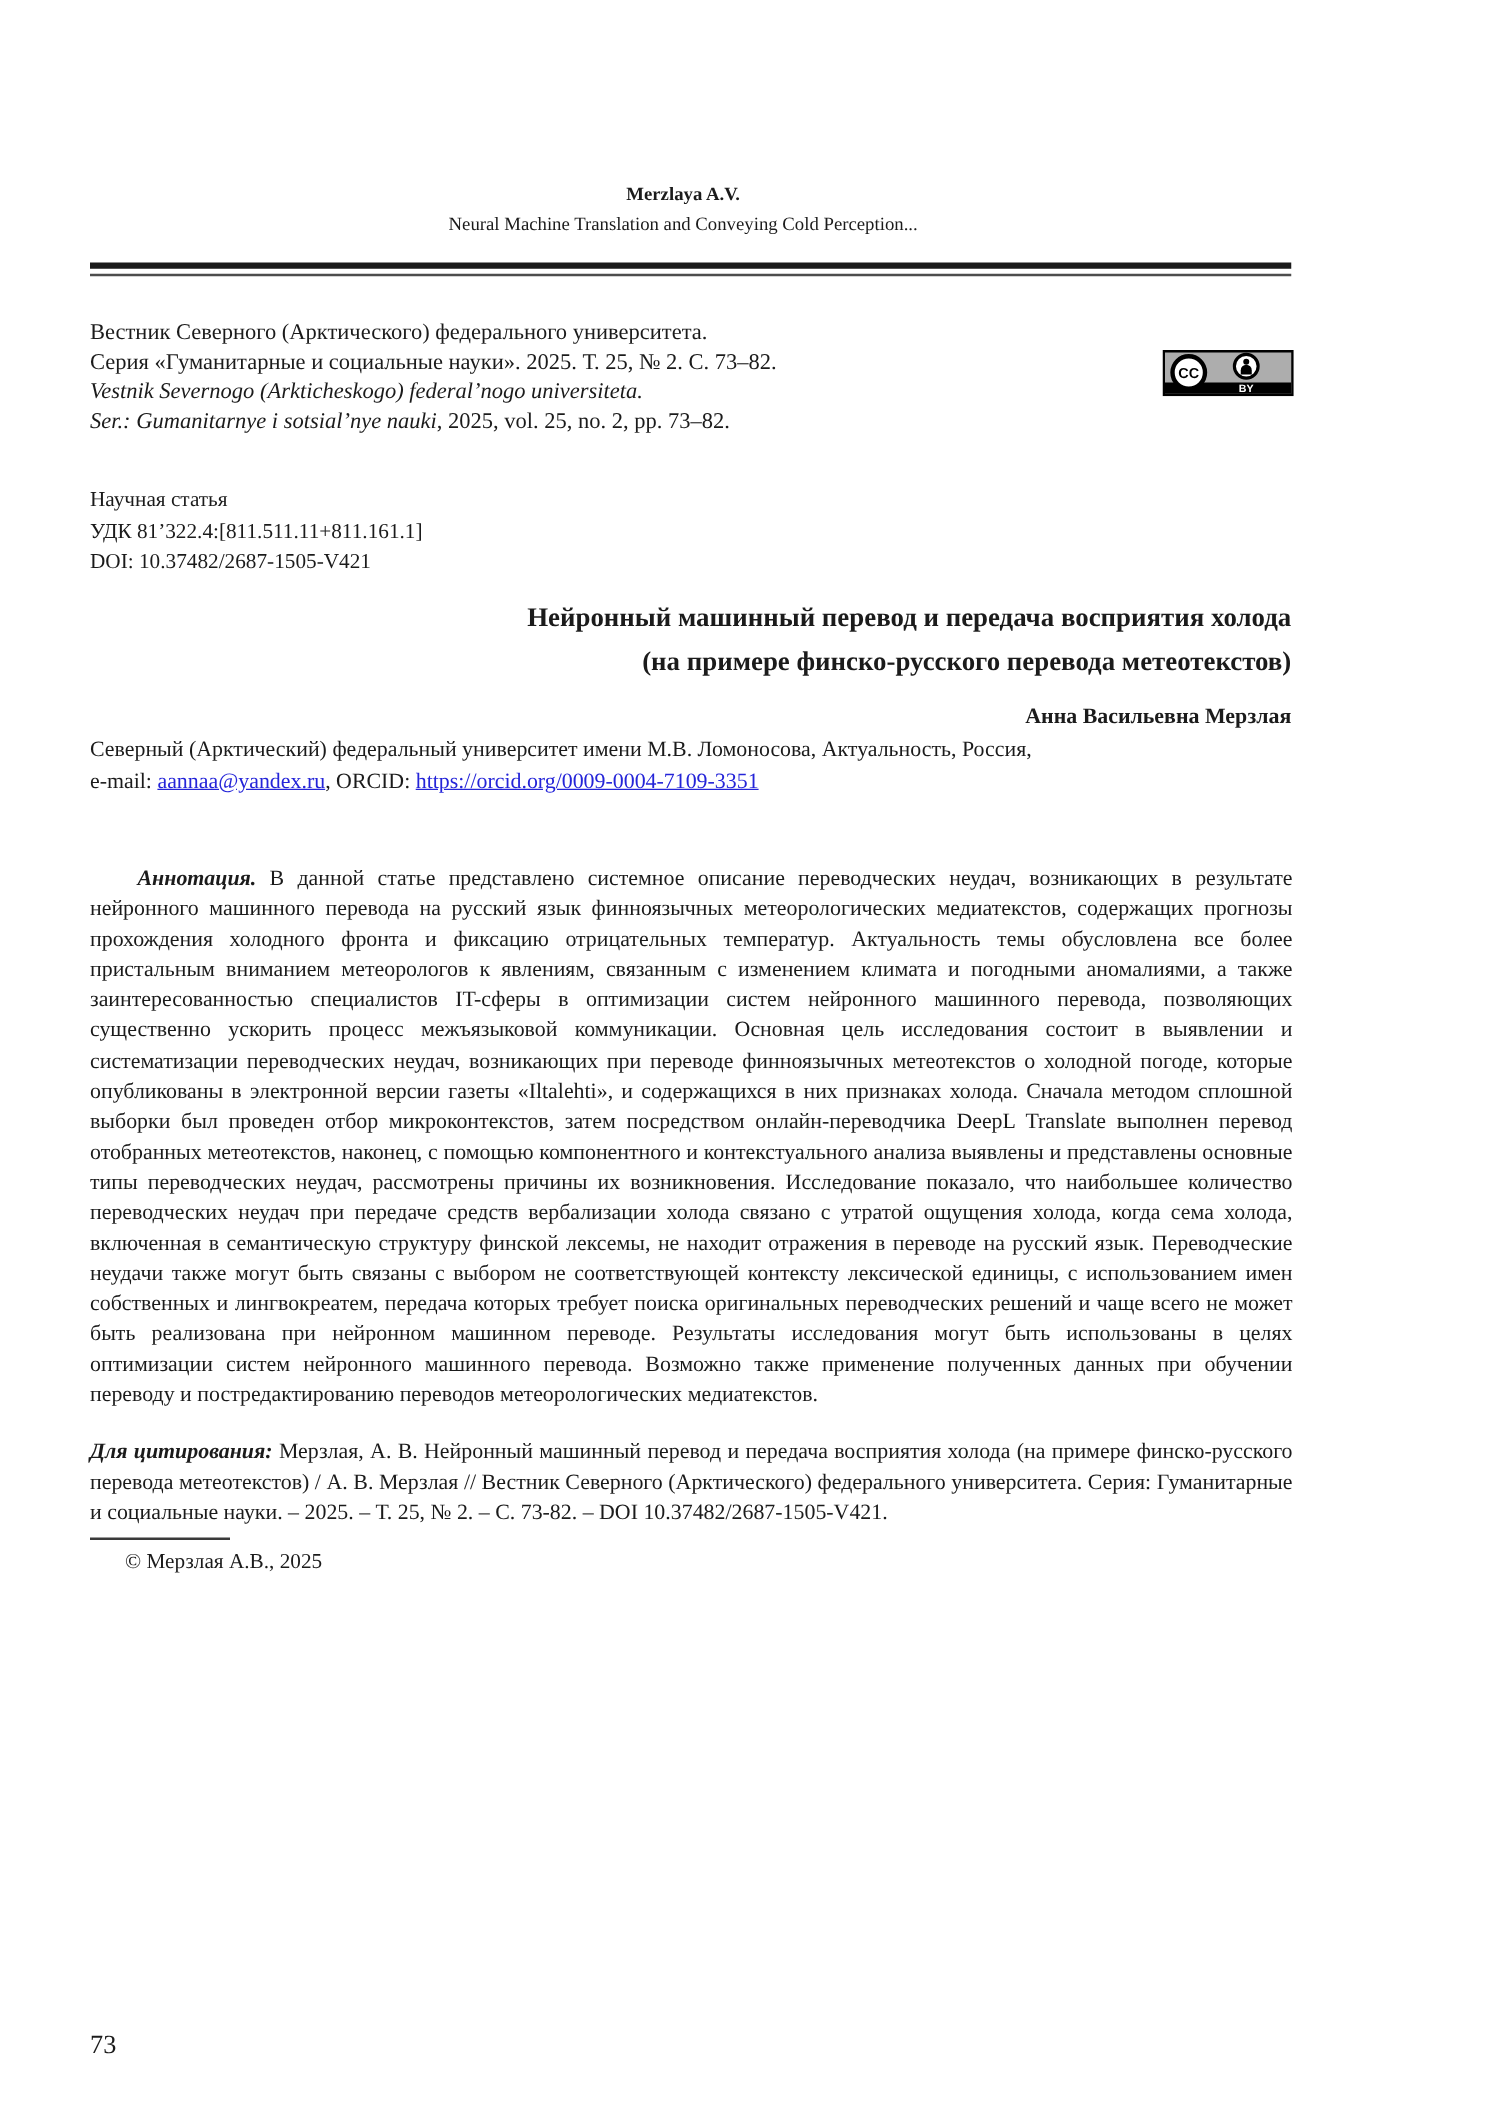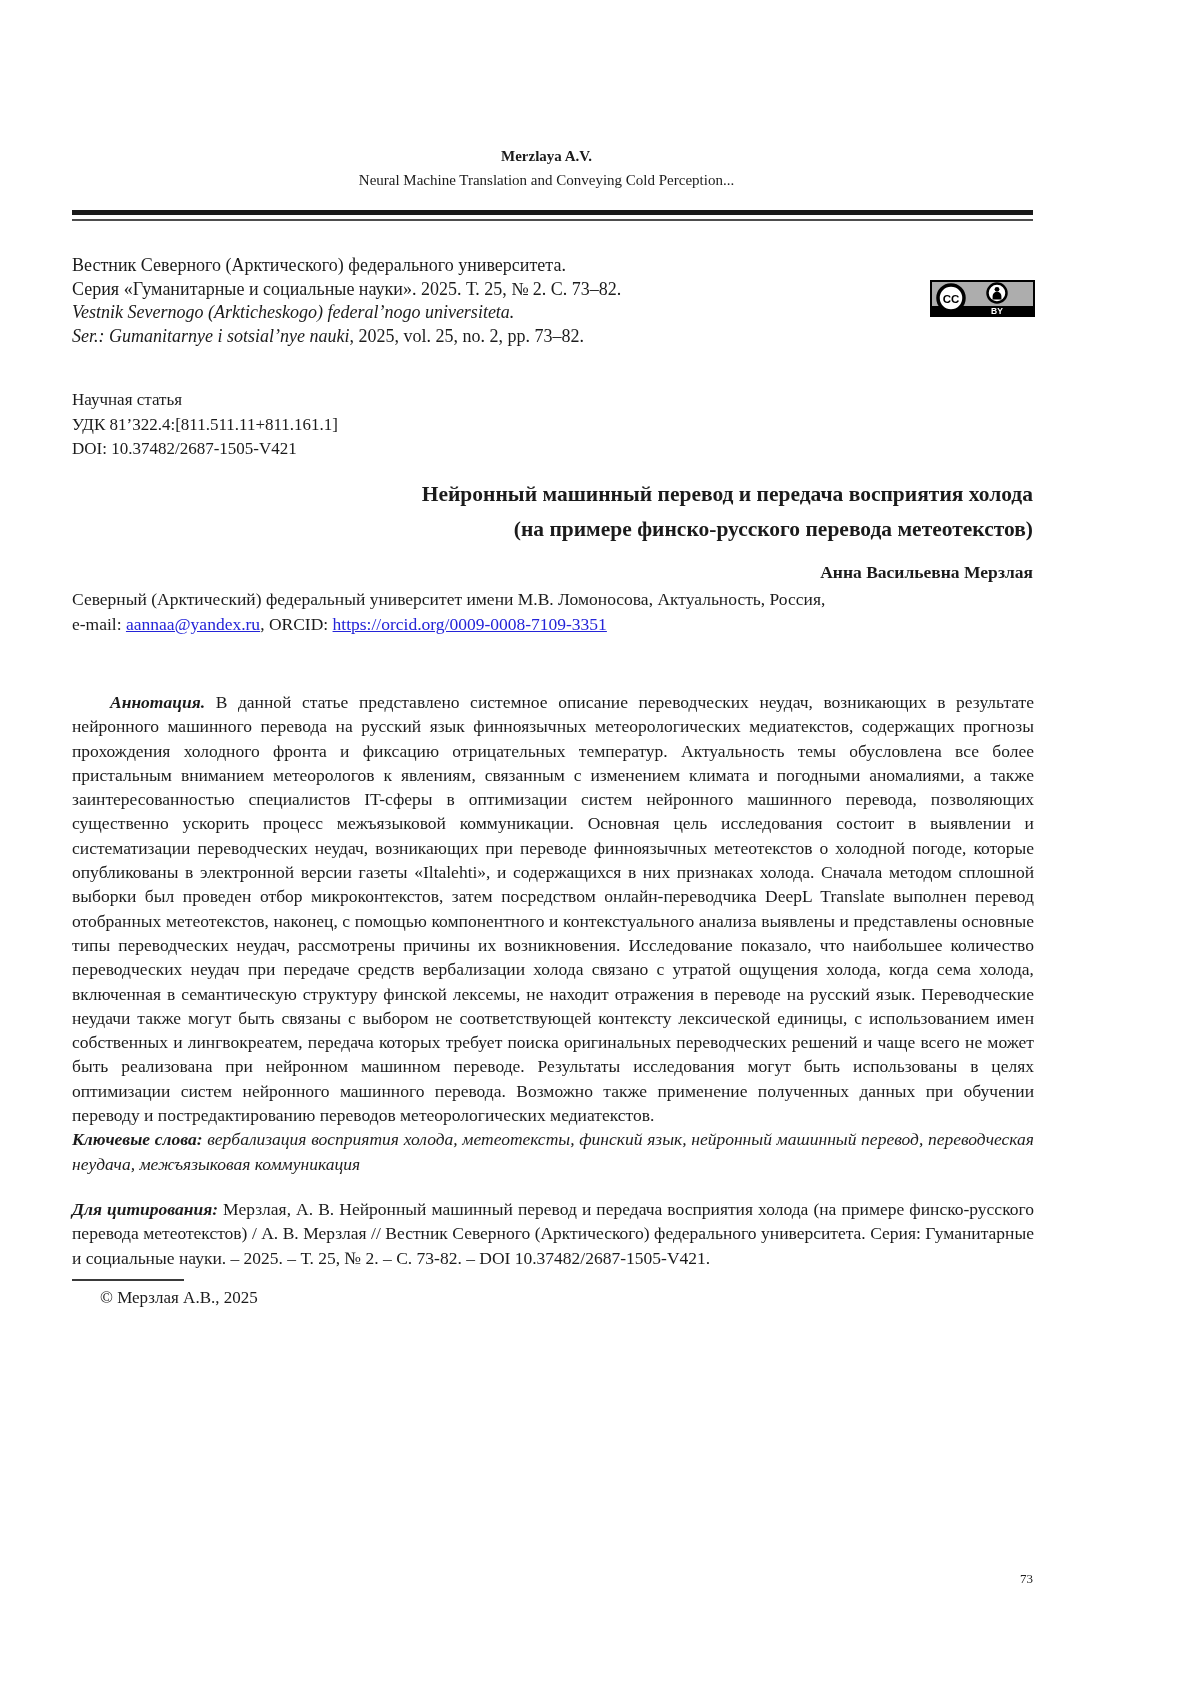--- a/index.html
+++ b/index.html
@@ -46,22 +46,22 @@
   .body-col{
     position:absolute; top:690px; left:72px; width:962px;
     font-size:17.5px; line-height:24.3px; text-align:justify;
   }
   .abstract{margin:0; text-indent:38px;}
   .keywords{margin:0;}
   .citation{margin:21px 0 0 0;}
   .footnote-rule{margin-top:9px; width:112px; height:0; border-top:2px solid #3a3a3a;}
   .copyright{margin-top:5px; padding-left:28px; font-size:17px; line-height:24px; text-align:left;}
   .page-number{
-    position:absolute; top:1571px; left:72px; width:961px;
-    text-align:right; font-size:13px;
+    position:absolute; top:1623px; left:72px; width:961px;
+    text-align:left; font-size:21px;
   }
 </style>
 </head>
 <body>
 
 <div class="page">
 
   <div class="running-header">
     <div class="rh-author">Merzlaya A.V.</div>
     <div class="rh-title">Neural Machine Translation and Conveying Cold Perception...</div>
@@ -100,26 +100,25 @@
 
   <h1 class="title-block">
     <div>Нейронный машинный перевод и передача восприятия холода</div>
     <div>(на примере финско-русского перевода метеотекстов)</div>
   </h1>
 
   <div class="author-name">Анна Васильевна Мерзлая</div>
 
   <div class="affiliation">
     <span>Северный (Арктический) федеральный университет имени М.В. Ломоносова, Актуальность, Россия,</span><br>
-    <span>e-mail: </span><a class="link">aannaa@yandex.ru</a><span>, ORCID: </span><a class="link">https://orcid.org/0009-0008-7109-3351</a>
+    <span>e-mail: </span><a class="link">aannaa@yandex.ru</a><span>, ORCID: </span><a class="link">https://orcid.org/0009-0004-7109-3351</a>
   </div>
 
   <div class="body-col">
     <p class="abstract"><span class="bi">Аннотация.</span><span> В данной статье представлено системное описание переводческих неудач, возникающих в результате нейронного машинного перевода на русский язык финноязычных метеорологических медиатекстов, содержащих прогнозы прохождения холодного фронта и фиксацию отрицательных температур. Актуальность темы обусловлена все более пристальным вниманием метеорологов к явлениям, связанным с изменением климата и погодными аномалиями, а также заинтересованностью специалистов IT-сферы в оптимизации систем нейронного машинного перевода, позволяющих существенно ускорить процесс межъязыковой коммуникации. Основная цель исследования состоит в выявлении и систематизации переводческих неудач, возникающих при переводе финноязычных метеотекстов о холодной погоде, которые опубликованы в электронной версии газеты «Iltalehti», и содержащихся в них признаках холода. Сначала методом сплошной выборки был проведен отбор микроконтекстов, затем посредством онлайн-переводчика DeepL Translate выполнен перевод отобранных метеотекстов, наконец, с помощью компонентного и контекстуального анализа выявлены и представлены основные типы переводческих неудач, рассмотрены причины их возникновения. Исследование показало, что наибольшее количество переводческих неудач при передаче средств вербализации холода связано с утратой ощущения холода, когда сема холода, включенная в семантическую структуру финской лексемы, не находит отражения в переводе на русский язык. Переводческие неудачи также могут быть связаны с выбором не соответствующей контексту лексической единицы, с использованием имен собственных и лингвокреатем, передача которых требует поиска оригинальных переводческих решений и чаще всего не может быть реализована при нейронном машинном переводе. Результаты исследования могут быть использованы в целях оптимизации систем нейронного машинного перевода. Возможно также применение полученных данных при обучении переводу и постредактированию переводов метеорологических медиатекстов.</span></p>
-    <p class="keywords"><span class="bi">Ключевые слова:</span><span class="it"> вербализация восприятия холода, метеотексты, финский язык, нейронный машинный перевод, переводческая неудача, межъязыковая коммуникация</span></p>
     <p class="citation"><span class="bi">Для цитирования:</span><span> Мерзлая, А. В. Нейронный машинный перевод и передача восприятия холода (на примере финско-русского перевода метеотекстов)  / А. В. Мерзлая // Вестник Северного (Арктического) федерального университета. Серия: Гуманитарные и социальные науки. – 2025. – Т. 25, № 2. – С. 73-82. – DOI 10.37482/2687-1505-V421.</span></p>
     <div class="footnote-rule"></div>
     <div class="copyright">© Мерзлая А.В., 2025</div>
   </div>
 
   <div class="page-number">73</div>
 
 </div>
 
 </body></html>

